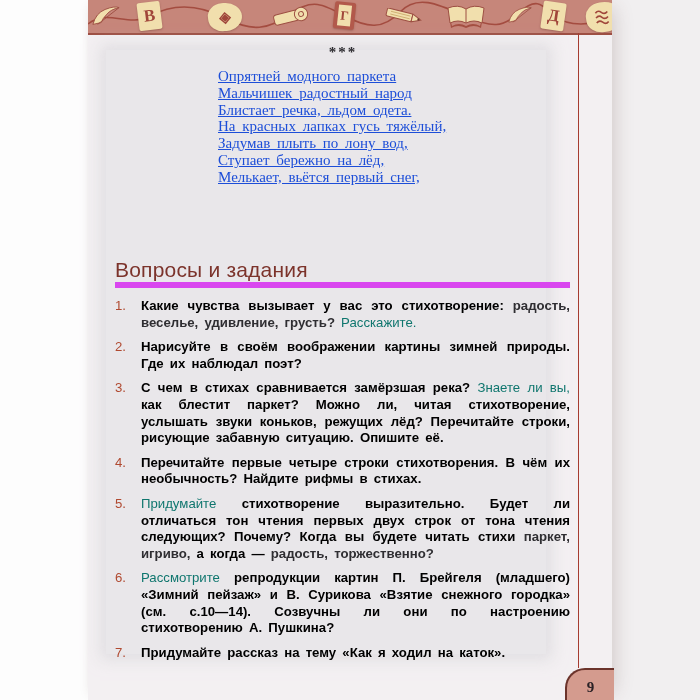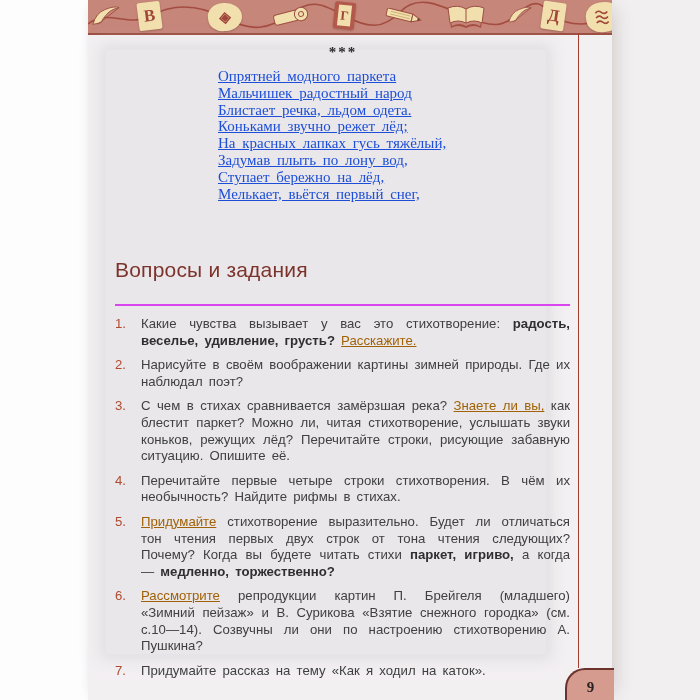--- a/index.html
+++ b/index.html
@@ -26,29 +26,29 @@
   
   .tint{position:absolute;left:18px;top:50px;width:440px;height:604px;background:#e9e7ea;
     box-shadow:0 0 14px 6px rgba(214,211,217,.6);}
   .poem{position:absolute;left:130px;top:44px;width:250px;z-index:3;}
   .poem-title{text-align:center;font-family:"Liberation Serif",serif;font-weight:bold;
     font-size:15px;letter-spacing:2px;color:#2c2b2f;margin-bottom:7px;}
   .poem-line{font-family:"Liberation Serif",serif;font-size:15px;line-height:16.8px;
     color:#1d4ed8;word-spacing:3px;white-space:nowrap;text-decoration:underline;}
   .qa{position:absolute;left:27px;top:258px;width:455px;z-index:3;}
   .qa h2{margin:0;font-size:21px;font-weight:normal;letter-spacing:.2px;color:#7c332b;
-    padding-bottom:22px;border-bottom:2px solid #d946ef;}
+    padding-bottom:0;border-bottom:6px solid #d946ef;}
   .qlist{margin-top:10px;}
   .question{display:flex;margin-bottom:8px;}
   .q-num{flex:0 0 26px;color:#b04a31;font-size:13.2px;line-height:16.6px;}
   .q-body{flex:1;font-size:13.2px;line-height:16.6px;color:#39383c;text-align:justify;
     word-spacing:2.5px;}
-  .q-normal{color:#404040;}
+  .q-normal{color:#000000;font-weight:bold;}
   .q-bold{font-weight:bold;color:#2f2e32;}
-  .q-red{color:#a16207;text-decoration:underline;}
+  .q-red{color:#0f766e;}
   
   .vline{position:absolute;left:490px;top:33px;height:635px;width:0;border-left:1.5px solid #a63c30;z-index:2;}
   .badge{position:absolute;left:477px;top:668px;width:47px;height:32px;background:#d49b8e;
     border:2px solid #6b332b;border-right:none;border-bottom:none;border-top-left-radius:20px;
     display:flex;align-items:center;justify-content:center;z-index:4;}
   .badge span{font-family:"Liberation Serif",serif;font-weight:bold;font-size:15px;color:#2a2125;
     padding-top:3px;}
 </style>
 </head>
 <body>
@@ -132,21 +132,20 @@
     </div>
 
     <div class="tint"></div>
 
     <div class="poem">
       <div class="poem-title">***</div>
       <div>
           <div class="poem-line">Опрятней модного паркета</div>
           <div class="poem-line">Мальчишек радостный народ</div>
           <div class="poem-line">Блистает речка, льдом одета.</div>
-          <div class="poem-line">Коньками звучно режет лёд;</div>
           <div class="poem-line">На красных лапках гусь тяжёлый,</div>
           <div class="poem-line">Задумав плыть по лону вод,</div>
           <div class="poem-line">Ступает бережно на лёд,</div>
           <div class="poem-line">Мелькает, вьётся первый снег,</div>
         </div>
     </div>
 
     <div class="qa">
       <h2>Вопросы и задания</h2>
       <div class="qlist">
@@ -161,21 +160,21 @@
           <div class="question">
             <span class="q-num">3.</span>
             <div class="q-body"><span class="q-normal">С чем в стихах сравнивается замёрзшая река? </span><span class="q-red">Знаете ли вы,</span><span class="q-normal"> как блестит паркет? Можно ли, читая стихотворение, услышать звуки коньков, режущих лёд? Перечитайте строки, рисующие забавную ситуацию. Опишите её.</span></div>
           </div>
           <div class="question">
             <span class="q-num">4.</span>
             <div class="q-body"><span class="q-normal">Перечитайте первые четыре строки стихотворения. В чём их необычность? Найдите рифмы в стихах.</span></div>
           </div>
           <div class="question">
             <span class="q-num">5.</span>
-            <div class="q-body"><span class="q-red">Придумайте</span><span class="q-normal"> стихотворение выразительно. Будет ли отличаться тон чтения первых двух строк от тона чтения следующих? Почему? Когда вы будете читать стихи </span><span class="q-bold">паркет, игриво,</span><span class="q-normal"> а когда — </span><span class="q-bold">медленно, торжественно?</span></div>
+            <div class="q-body"><span class="q-red">Придумайте</span><span class="q-normal"> стихотворение выразительно. Будет ли отличаться тон чтения первых двух строк от тона чтения следующих? Почему? Когда вы будете читать стихи </span><span class="q-bold">паркет, игриво,</span><span class="q-normal"> а когда — </span><span class="q-bold">радость, торжественно?</span></div>
           </div>
           <div class="question">
             <span class="q-num">6.</span>
             <div class="q-body"><span class="q-red">Рассмотрите</span><span class="q-normal"> репродукции картин П. Брейгеля (младшего) «Зимний пейзаж» и В. Сурикова «Взятие снежного городка» (см. с.10—14). Созвучны ли они по настроению стихотворению А. Пушкина?</span></div>
           </div>
           <div class="question">
             <span class="q-num">7.</span>
             <div class="q-body"><span class="q-normal">Придумайте рассказ на тему «Как я ходил на каток».</span></div>
           </div>
         </div>

